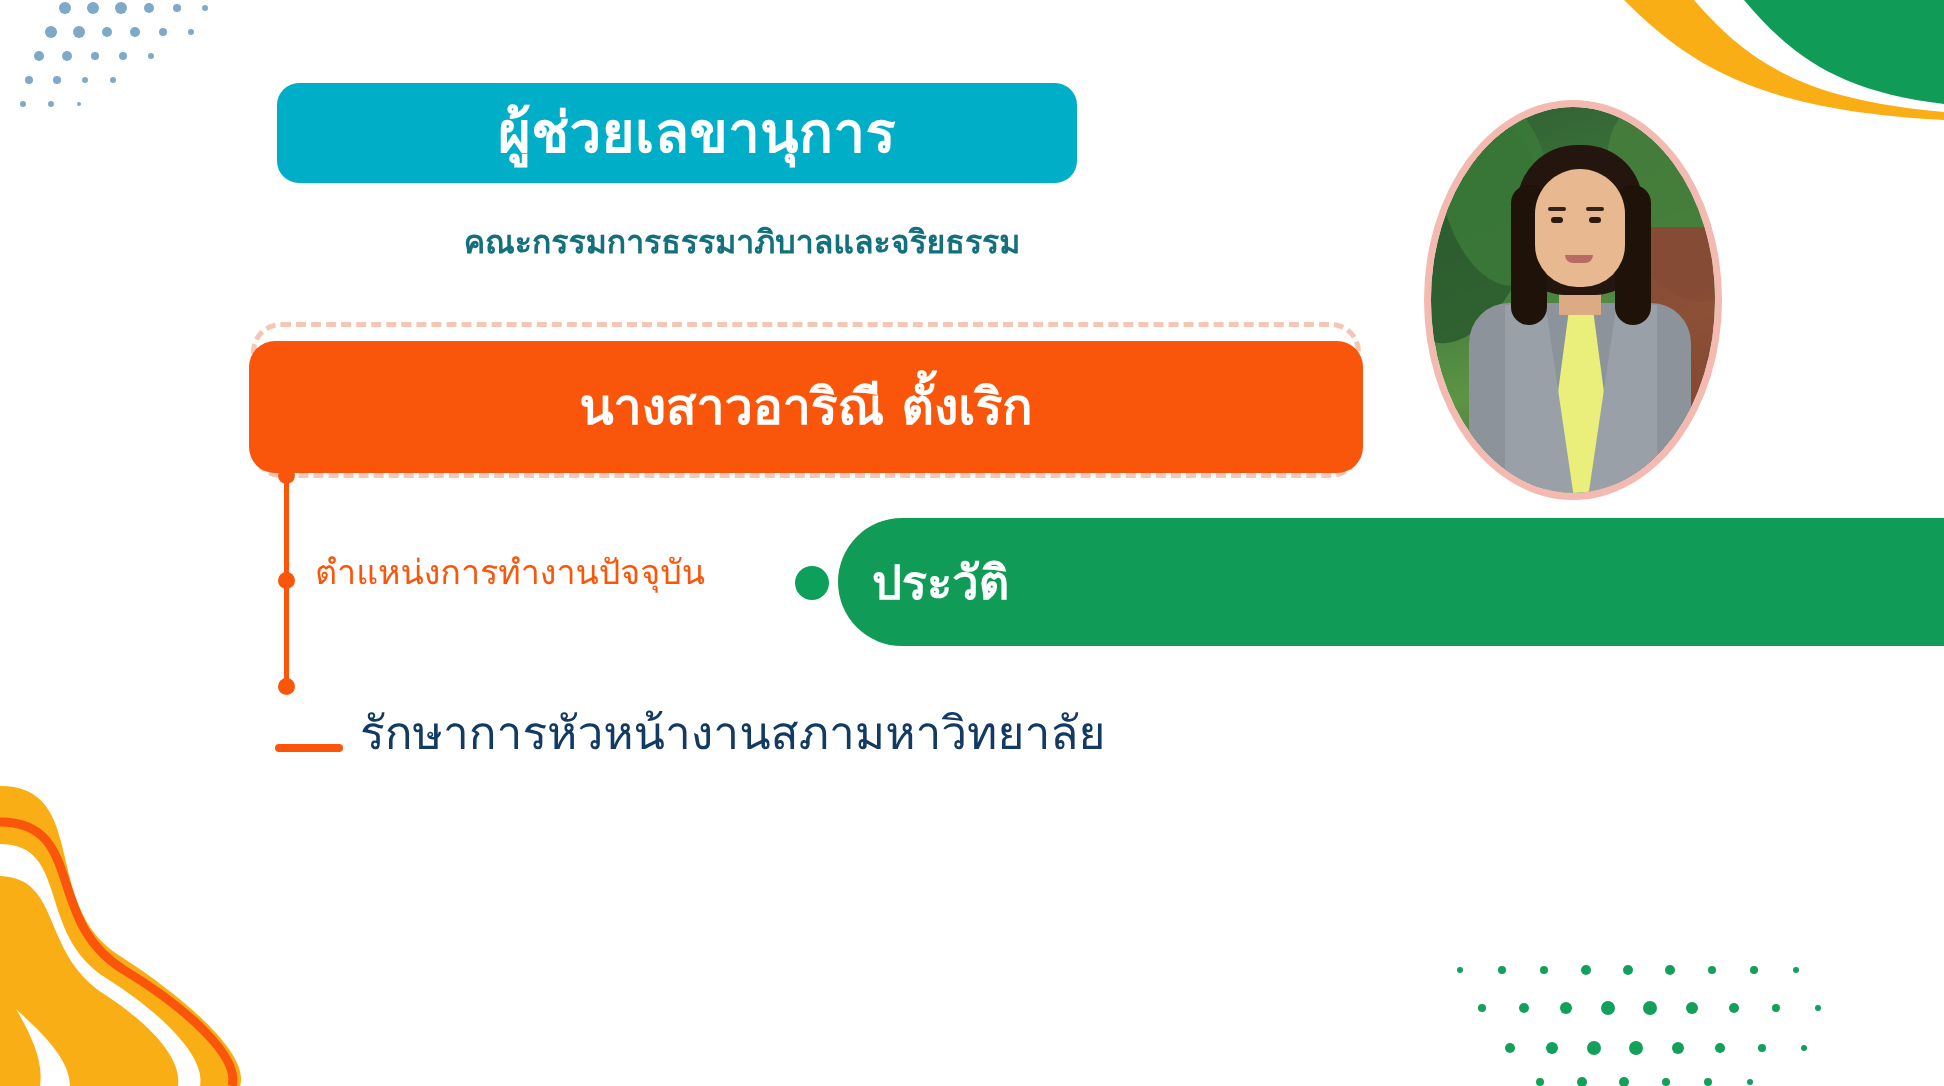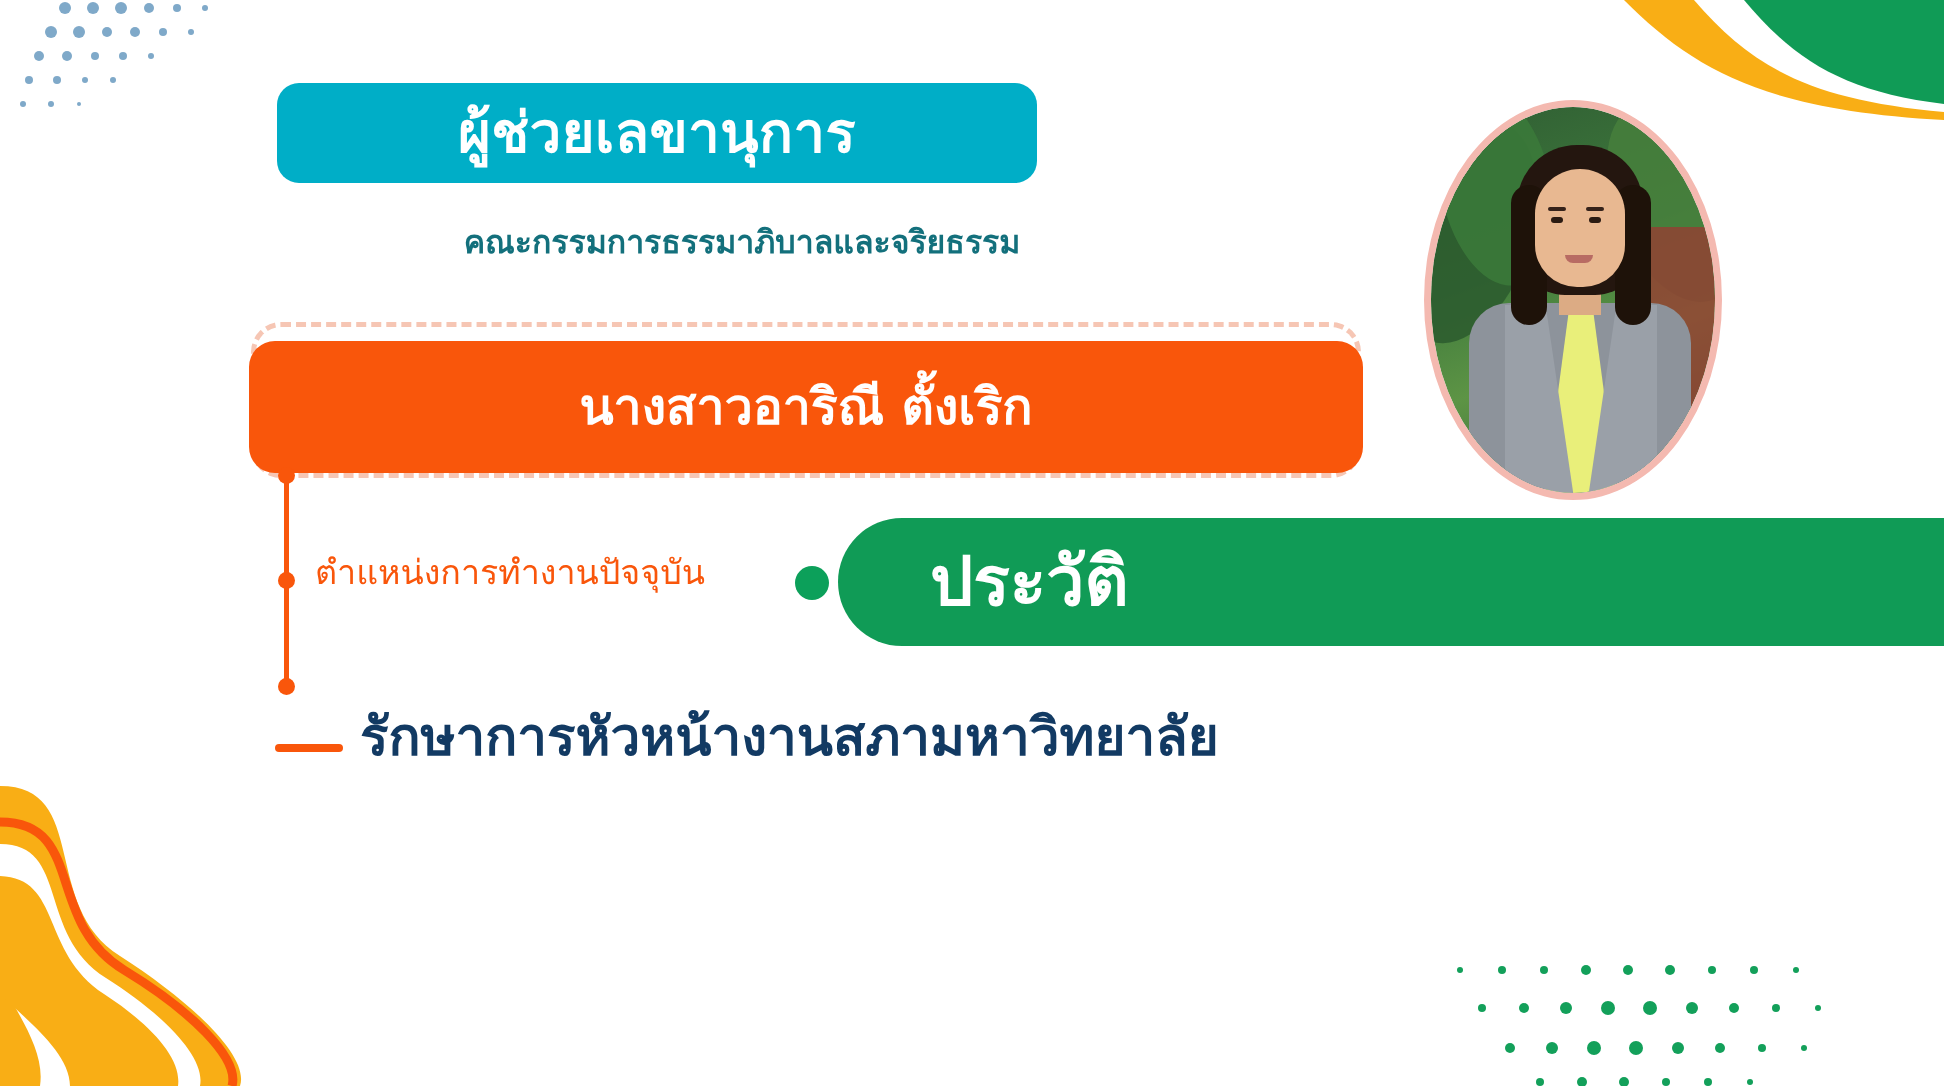--- a/index.html
+++ b/index.html
@@ -23,21 +23,21 @@
     overflow:hidden;
   }
   .dots{position:absolute;}
 
   
   .title-chip{
     position:absolute;left:277px;top:83px;
     width:760px;height:100px;
     background:#00AEC7;
     border-radius:22px;
-    display:flex;align-items:center;justify-content:center;
+    display:flex;align-items:center;justify-content:center;padding-left:40px;
   }
   .title-chip span{
     color:#ffffff;
     font-size:56px;
     font-weight:700;
     line-height:1;
     letter-spacing:0.5px;
   }
   .subtitle{
     position:absolute;left:277px;top:225px;
@@ -95,32 +95,32 @@
 
   
   .green-banner{
     position:absolute;left:838px;top:518px;
     width:1120px;height:128px;
     background:#109B56;
     border-radius:64px 0 0 64px;
     display:flex;align-items:center;
   }
   .green-banner span{
-    color:#ffffff;font-size:68px;font-weight:700;line-height:1;
-    margin-left:92px;
+    color:#ffffff;font-size:47px;font-weight:700;line-height:1;
+    margin-left:34px;
   }
 
   
   .dash-mark{
     position:absolute;left:275px;top:744px;
     width:68px;height:8px;border-radius:4px;background:#F9560B;
   }
   .role-text{
     position:absolute;left:360px;top:710px;
-    color:#123A63;font-size:53px;font-weight:700;line-height:1;
+    color:#123A63;font-size:46px;font-weight:400;line-height:1;
     white-space:nowrap;
   }
 
   
   .portrait-wrap{
     position:absolute;left:1424px;top:100px;
     width:298px;height:400px;
     border-radius:50% / 50%;
     border:7px solid #F4B9B0;
     box-sizing:border-box;

